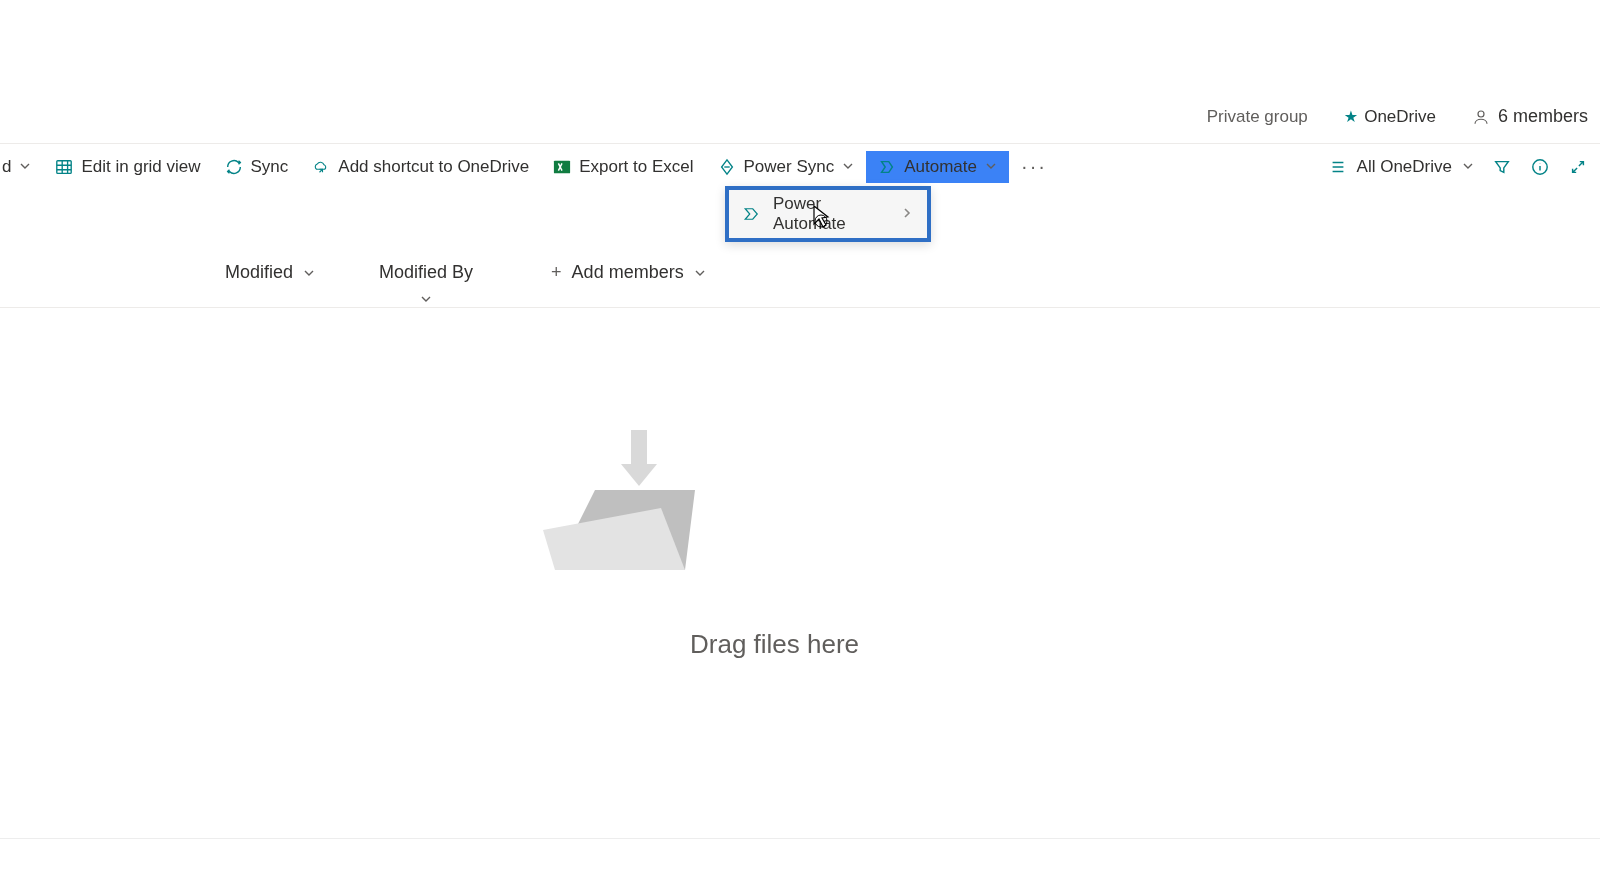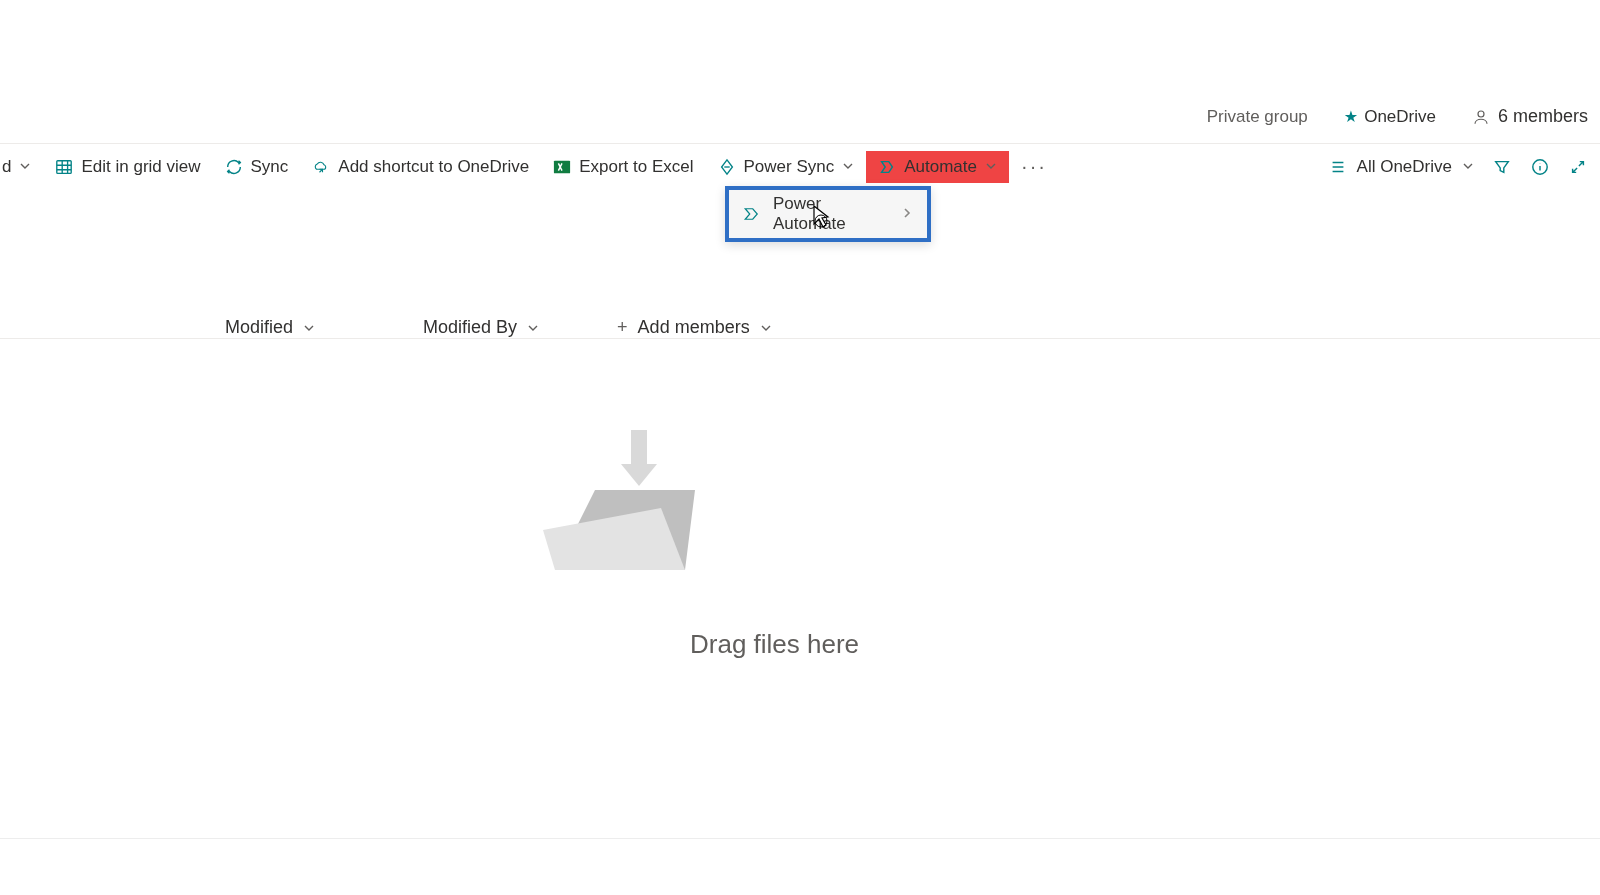--- a/index.html
+++ b/index.html
@@ -53,21 +53,21 @@
   .cmd {
     display: flex;
     align-items: center;
     gap: 8px;
     padding: 6px 12px;
     font-size: 17px;
     color: #323130;
     cursor: pointer;
     white-space: nowrap;
   }
-  .cmd.selected { background: #ef4444; }
+  .cmd.selected { background: #3b82f6; }
   .chev { width: 12px; height: 12px; }
   .ico { width: 18px; height: 18px; flex: none; display: inline-flex; align-items: center; justify-content: center; }
   .teal { color: #038387; }
 
   .dropdown {
     position: absolute;
     top: 186px;
     left: 725px;
     width: 206px;
     height: 56px;
@@ -89,35 +89,35 @@
   .dropdown-item .arrow { margin-left: auto; color: #8a8886; }
 
   .cursor {
     position: absolute;
     top: 204px; left: 810px;
     pointer-events: none;
   }
 
   .cols {
     position: absolute;
-    top: 293px;
+    top: 262px;
     left: 0; right: 0;
     height: 46px;
     display: flex;
-    align-items: flex-end;
+    align-items: flex-start;
     border-bottom: 1px solid #edebe9;
     font-size: 18px;
     color: #323130;
   }
   .colh {
     display: flex; align-items: center; gap: 10px;
     cursor: pointer;
   }
   .col-modified   { margin-left: 225px; }
-  .col-modifiedby { margin-left: 108px; }
+  .col-modifiedby { margin-left: 64px; flex-direction: column; }
   .col-add        { margin-left: 78px; color: #323130; }
   .col-add .plus  { color: #605e5c; font-weight: 400; }
 
   .empty {
     position: absolute;
     top: 430px;
     left: 540px;
     width: 180px;
     display: flex;
     flex-direction: column;

